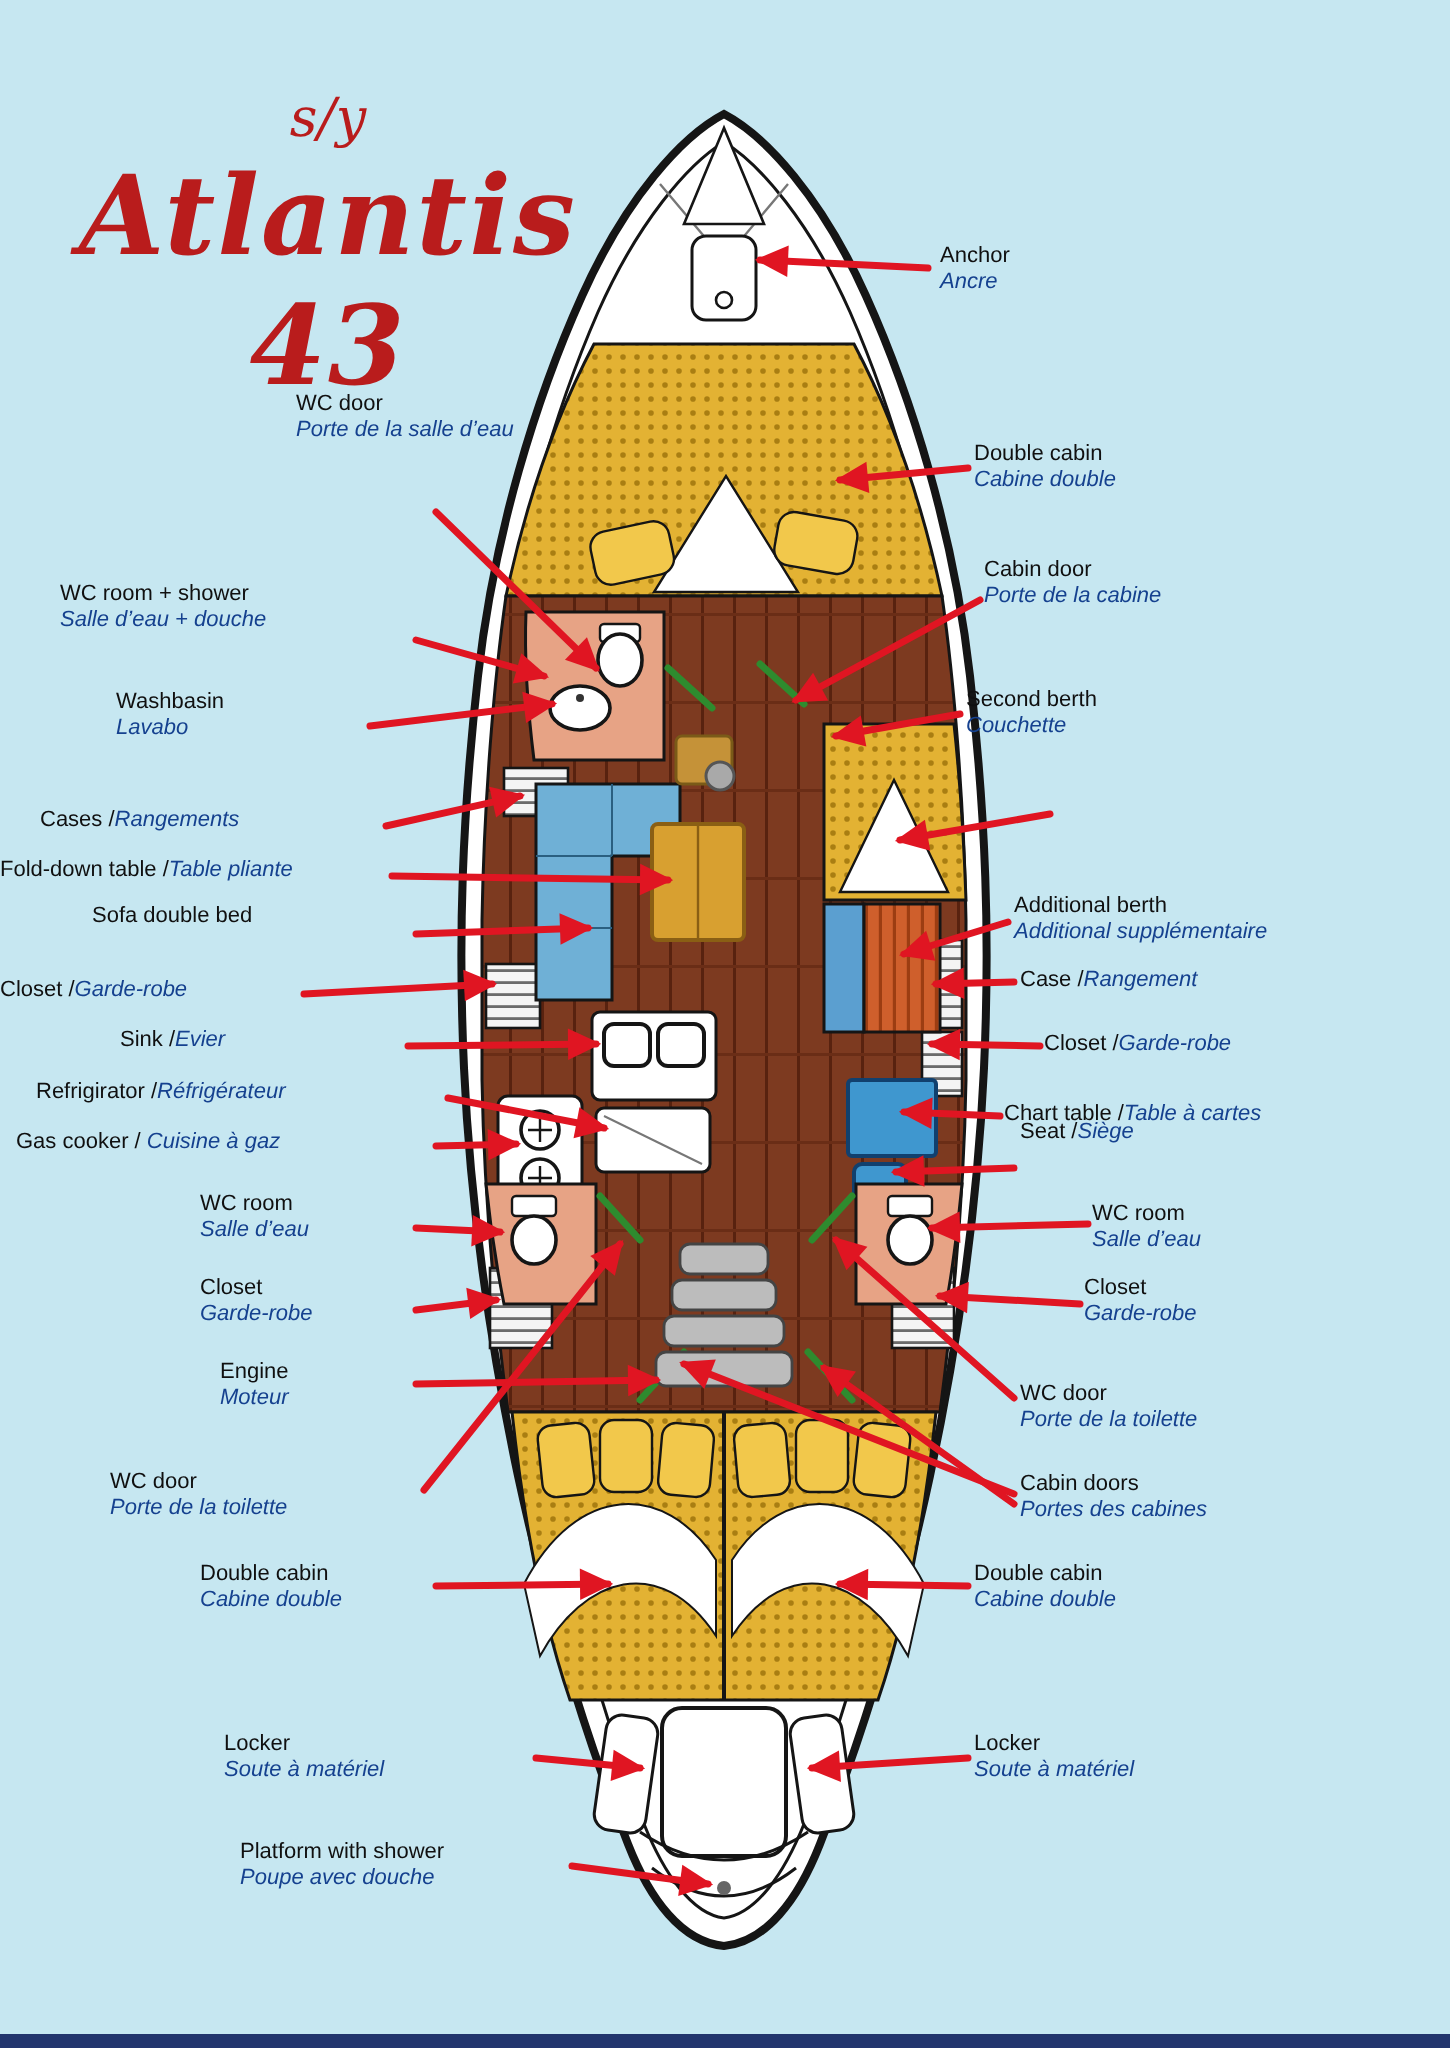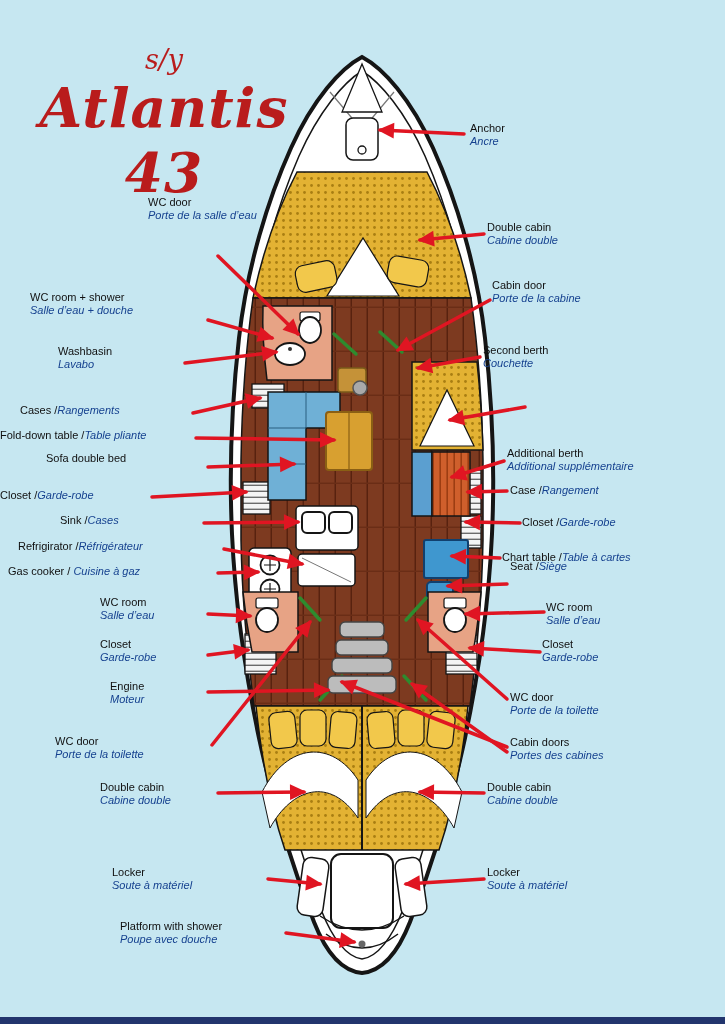--- a/index.html
+++ b/index.html
@@ -220,21 +220,21 @@
   <div class="label stacked ar" style="left:58px;top:345px;width:120px">
       <span class="en">Washbasin</span>
       <span class="fr">Lavabo</span>
     </div>
   <div class="label ar" style="left:20px;top:404px;width:168px"><span class="en">Cases /</span><span class="fr">Rangements</span></div>
   <div class="label ar" style="left:0px;top:429px;width:190px"><span class="en">Fold-down table /</span><span class="fr">Table pliante</span></div>
   <div class="label stacked ar" style="left:46px;top:452px;width:172px">
       <span class="en">Sofa double bed</span>
     </div>
   <div class="label ar" style="left:0px;top:489px;width:148px"><span class="en">Closet /</span><span class="fr">Garde-robe</span></div>
-  <div class="label ar" style="left:60px;top:514px;width:140px"><span class="en">Sink /</span><span class="fr">Cases</span></div>
+  <div class="label ar" style="left:60px;top:514px;width:140px"><span class="en">Sink /</span><span class="fr">Evier</span></div>
   <div class="label ar" style="left:8px;top:565px;width:206px"><span class="en">Gas cooker / </span><span class="fr">Cuisine à gaz</span></div>
   <div class="label ar" style="left:18px;top:540px;width:200px"><span class="en">Refrigirator /</span><span class="fr">Réfrigérateur</span></div>
   <div class="label stacked ar" style="left:100px;top:596px;width:102px">
       <span class="en">WC room</span>
       <span class="fr">Salle d’eau</span>
     </div>
   <div class="label stacked ar" style="left:100px;top:638px;width:102px">
       <span class="en">Closet</span>
       <span class="fr">Garde-robe</span>
     </div>

